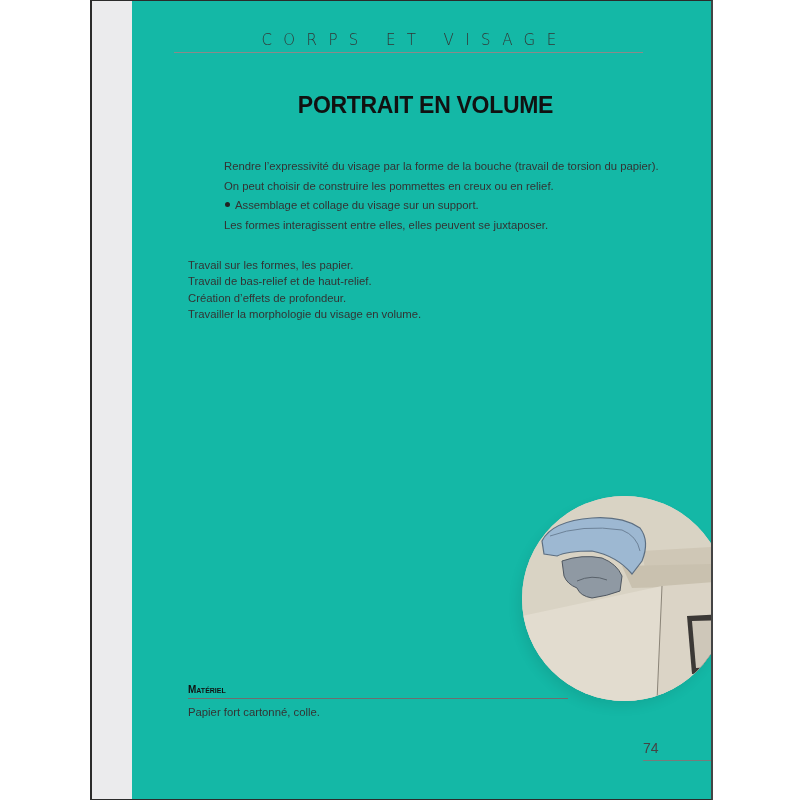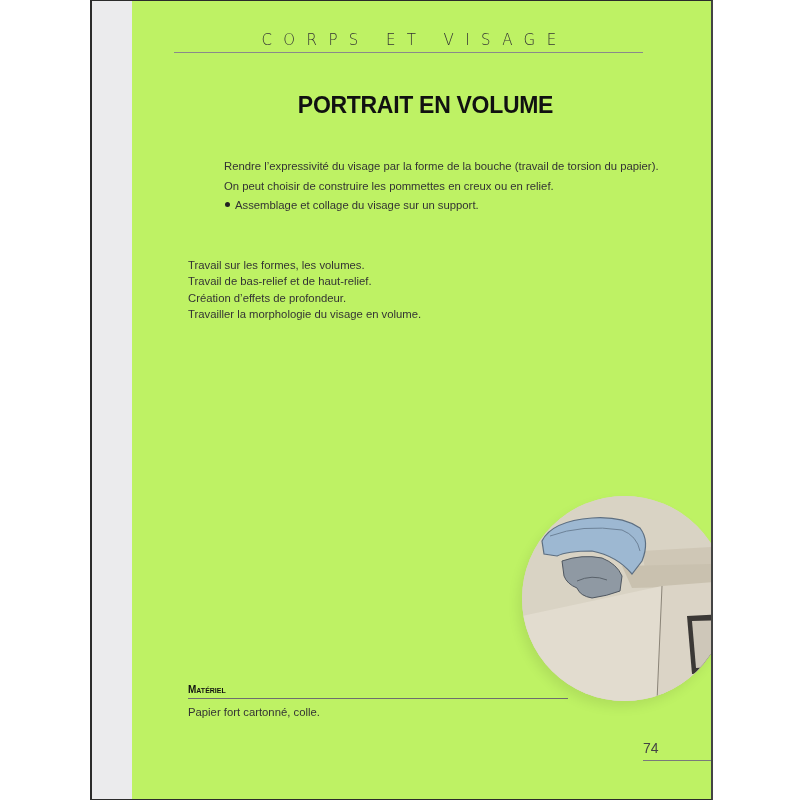--- a/index.html
+++ b/index.html
@@ -4,21 +4,21 @@
 <style>
   html, body { margin: 0; padding: 0; }
   body {
     width: 800px; height: 800px; background: #ffffff; position: relative; overflow: hidden;
     font-family: "Liberation Sans", "DejaVu Sans", sans-serif; color: #222;
   }
   .page {
     position: absolute; left: 90px; top: 0; width: 619px; height: 798px;
     border-left: 2px solid #2b2b2b; border-right: 2px solid #444; border-bottom: 2px solid #2b2b2b;
     border-top: 1px solid #2b2b2b;
-    background: #bef264; overflow: hidden;
+    background: #14b8a6; overflow: hidden;
   }
   .gutter {
     position: absolute; left: 0; top: 0; width: 40px; height: 100%;
     background: #ebebed;
   }
   .running-head {
     position: absolute; left: 82px; top: 30px; width: 469px; text-align: center;
     font-size: 15px; letter-spacing: 11.4px; color: #333;
     font-family: "DejaVu Sans", sans-serif; font-weight: 300;
     padding-left: 12px; box-sizing: border-box;
@@ -77,25 +77,26 @@
 
   <div class="running-head">CORPS ET VISAGE</div>
   <div class="head-rule"></div>
 
   <h1 class="title" style="margin:17px;">PORTRAIT EN VOLUME</h1>
 
   <div class="intro">
     <p>Rendre l’expressivité du visage par la forme de la bouche (travail de torsion du papier).</p>
     <p>On peut choisir de construire les pommettes en creux ou en relief.</p>
     <p class="bullet"><span>Assemblage et collage du visage sur un support.</span></p>
+    <p>Les formes interagissent entre elles, elles peuvent se juxtaposer.</p>
   </div>
 
   <div class="section">
     <ul>
-      <li>Travail sur les formes, les volumes.</li>
+      <li>Travail sur les formes, les papier.</li>
       <li>Travail de bas-relief et de haut-relief.</li>
       <li>Création d’effets de profondeur.</li>
       <li>Travailler la morphologie du visage en volume.</li>
     </ul>
   </div>
 
   <div class="photo">
     <svg width="205" height="205" viewBox="0 0 205 205">
       <rect x="0" y="0" width="205" height="205" fill="#d9d3c4"></rect>
 

